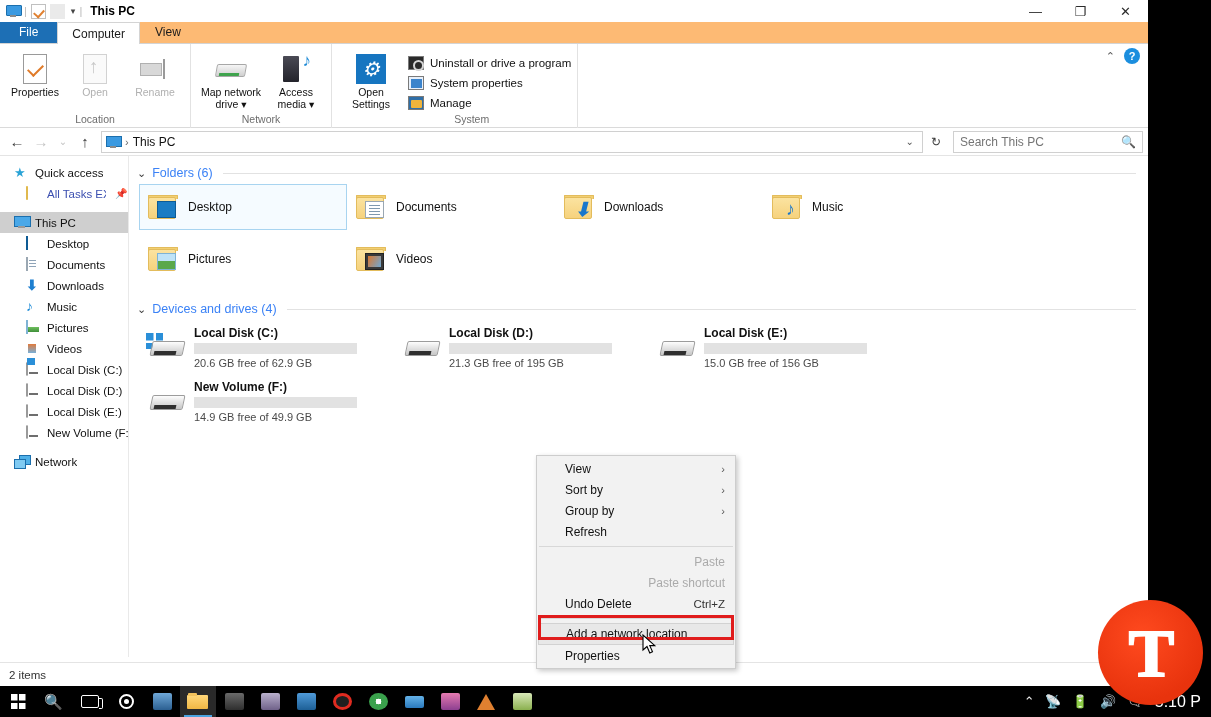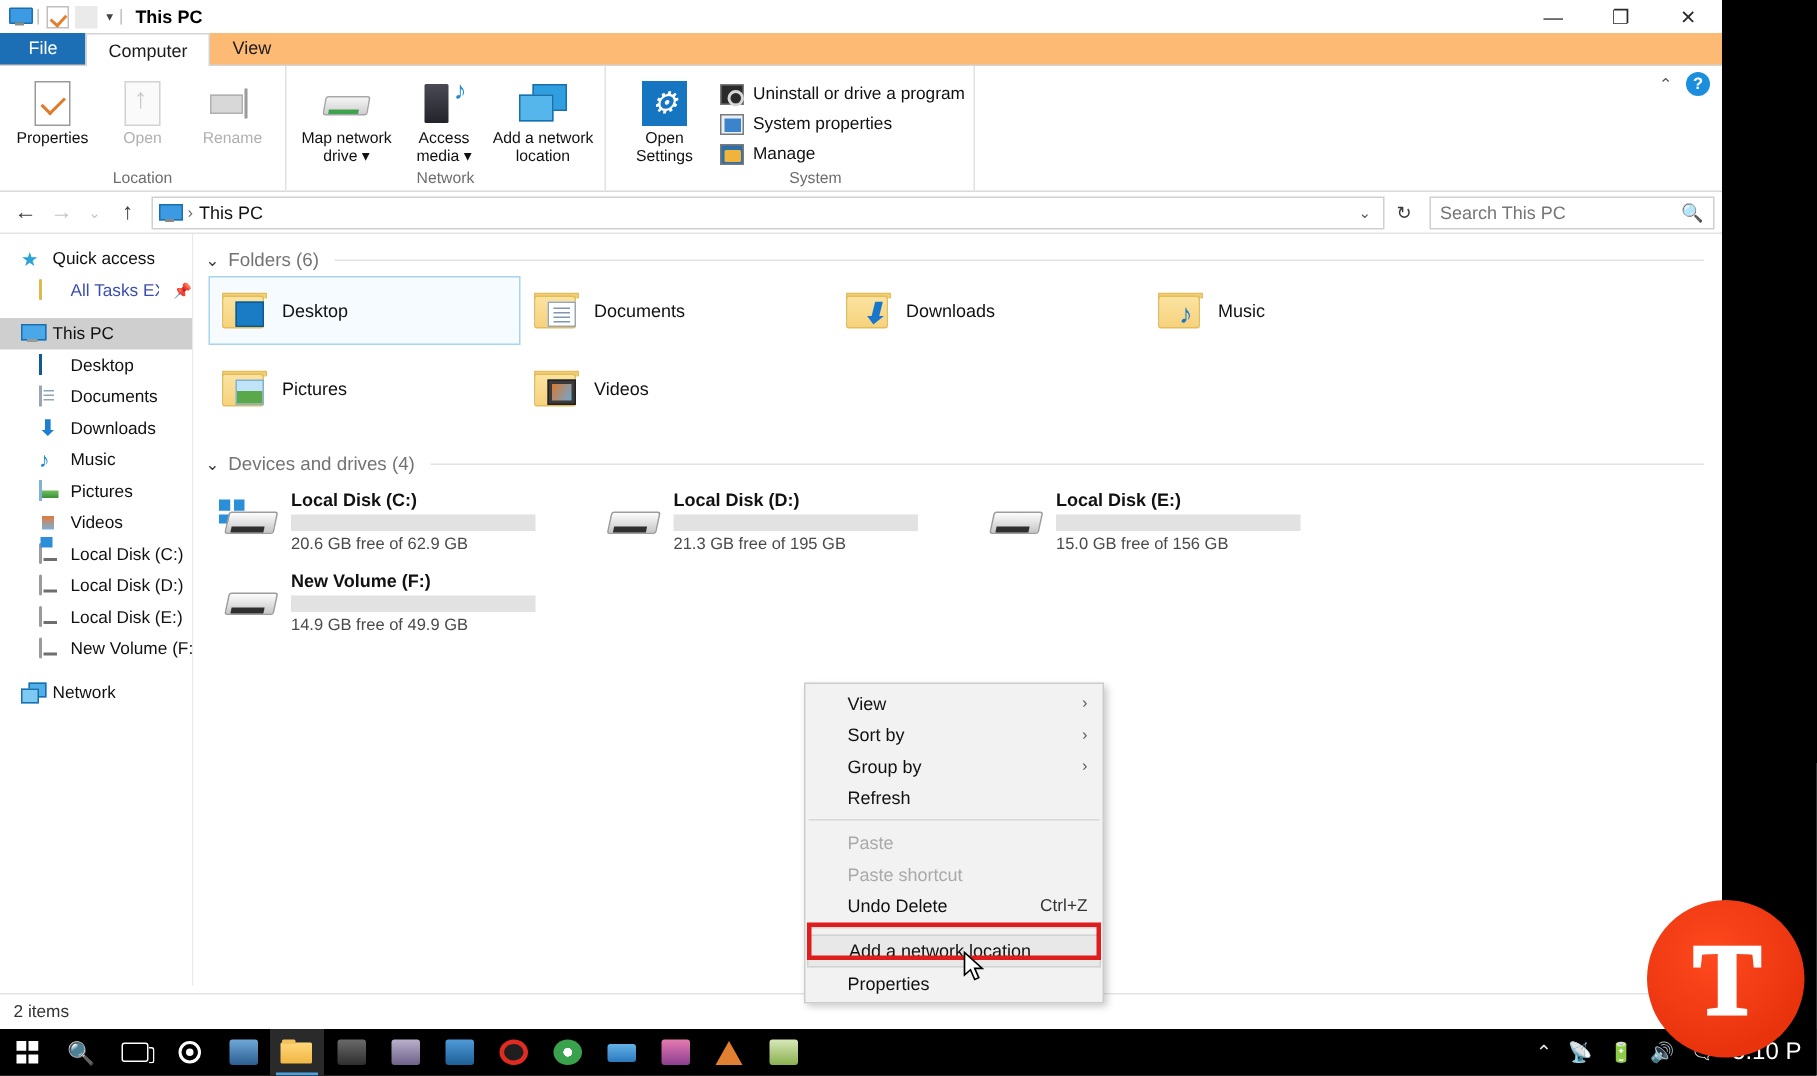--- a/index.html
+++ b/index.html
@@ -227,21 +227,21 @@
     background:#4fb0e8; border:1px solid #1b6fad; }
   .ico-net::after { content:''; position:absolute; left:0; top:4px; width:10px; height:8px;
     background:#7fcaf2; border:1px solid #1b6fad; }
 
   
   .content { flex: 1; background: #fff; position: relative; overflow: hidden; }
   .section-head {
     display: flex; align-items: center; gap: 6px; padding: 10px 0 4px 8px;
   }
   .sec-caret { font-size: 11px; color: #3b3b3b; }
-  .sec-title { font-size: 12.5px; color: #737373; white-space: nowrap; }
+  .sec-title { font-size: 12.5px; color: #3b82f6; white-space: nowrap; }
   .sec-rule { flex: 1; height: 1px; background: #e2e2e2; margin-right: 12px; margin-left: 4px; }
 
   .tiles { display: flex; flex-wrap: wrap; padding-left: 10px; }
   .tile {
     width: 208px; height: 46px; display: flex; align-items: center; gap: 10px;
     padding-left: 8px; border: 1px solid transparent; margin-bottom: 6px;
   }
   .tile.selected { border: 1px solid #a8d4f0; background: #f5fbff; }
   .tile .tname { font-size: 12px; color: #111; }
   .folder-ico { width: 30px; height: 25px; position: relative; flex-shrink: 0; }
@@ -310,21 +310,21 @@
   
   .ctxmenu {
     position: absolute; left: 536px; top: 455px; width: 200px;
     background: #f2f2f2; border: 1px solid #cdcdcd;
     box-shadow: 2px 2px 5px rgba(0,0,0,0.22); padding: 2px 0; z-index: 50;
   }
   .ctx-item {
     height: 21px; display: flex; align-items: center; justify-content: space-between;
     padding: 0 10px 0 28px; font-size: 12px; color: #111;
   }
-  .ctx-item.disabled { color: #aaa; }
+  .ctx-item.disabled { color: #aaa; justify-content: flex-end; }
   .ctx-item .sub { font-size: 11px; color: #5a5a5a; }
   .ctx-item .accel { font-size: 11.5px; color: #333; }
   .ctx-item.highlight {
     background: #e8e8e8; border: 1px solid #d2d2d2;
     margin: 0 1px; padding-left: 27px; height: 22px;
   }
   .ctx-sep { height: 1px; background: #d8d8d8; margin: 4px 2px 4px 2px; }
   .redbox {
     position: absolute; left: 538px; top: 615px; width: 196px; height: 25px;
     border: 3px solid #e01c1c; z-index: 60; pointer-events: none;
@@ -451,27 +451,20 @@
             <span>Map network</span>
             <span>drive ▾</span>
           </div>
           <div class="rbtn">
             <span class="glyph">
                 <i class="ic-access"></i>
               </span>
             <span>Access</span>
             <span>media ▾</span>
           </div>
-          <div class="rbtn" style="width:70px">
-            <span class="glyph">
-                <i class="ic-netloc"></i>
-              </span>
-            <span>Add a network</span>
-            <span>location</span>
-          </div>
         </div>
         <div class="rgroup-label">Network</div>
       </div>
 
       <div class="rgroup" style="padding-left:10px">
         <div class="rgroup-items">
           <div class="rbtn">
             <span class="glyph">
               <i class="ic-gear">
                   <span>⚙</span>

